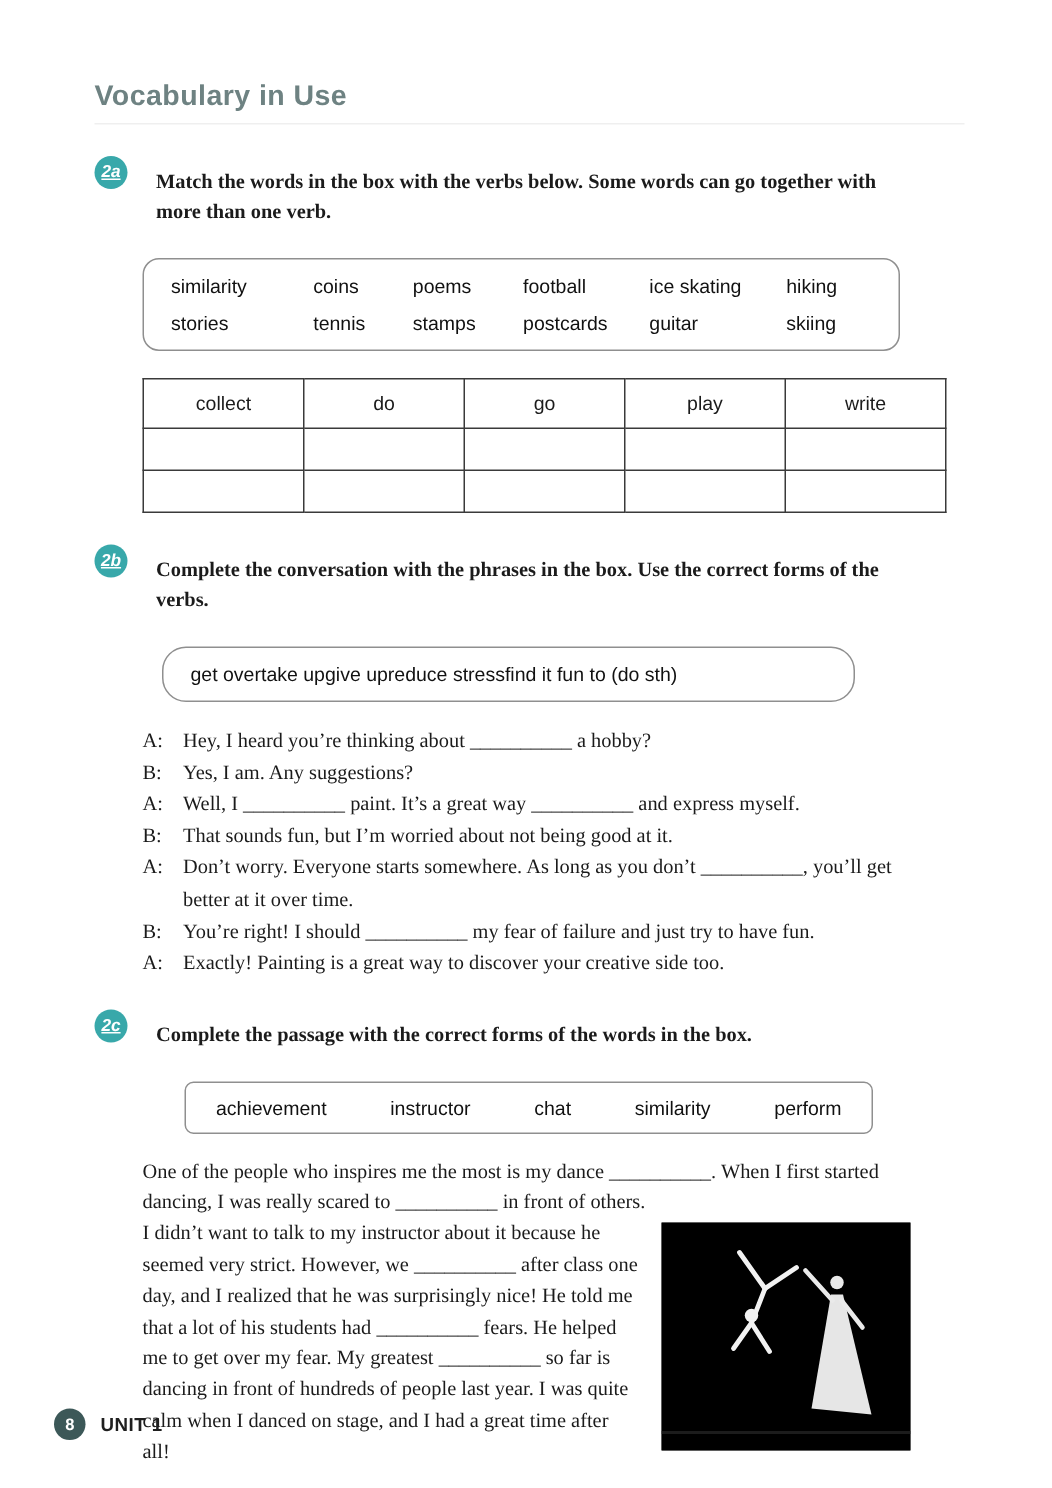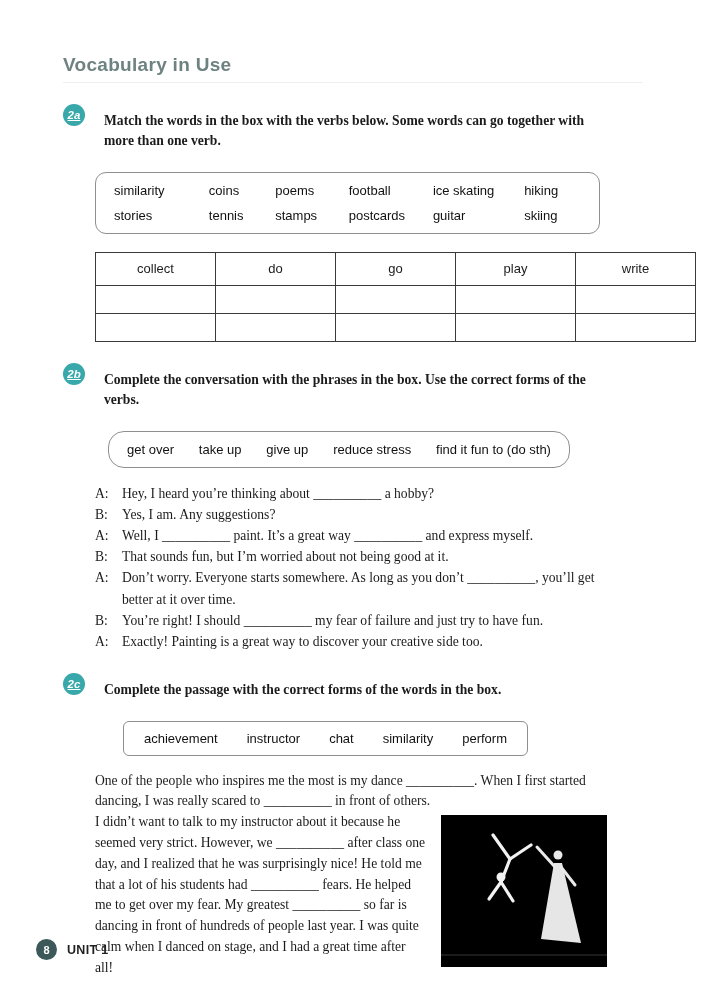--- a/index.html
+++ b/index.html
@@ -30,41 +30,41 @@
 
   .word-box{
     box-sizing:border-box;border:1px solid #8f8f8f;border-radius:11px;
     background:#fff;font-family:"Liberation Sans",sans-serif;font-size:13px;color:#111;
   }
   .wb-2a{width:505px;margin-left:32px;padding:10px 18px;}
   .wb-grid{display:grid;grid-template-columns:1.25fr .85fr .95fr 1.1fr 1.2fr .8fr;row-gap:10px;column-gap:6px;}
   .wb-grid span{white-space:nowrap;}
 
   .match-table{
-    margin:18px 0 6px 32px;width:601px;border-collapse:collapse;table-layout:fixed;
+    margin:18px 0 6px 32px;width:536px;border-collapse:collapse;table-layout:fixed;
   }
   .match-table th,.match-table td{border:1px solid #3a3a3a;}
   .match-table th{
     font-family:"Liberation Sans",sans-serif;font-size:13px;font-weight:normal;
     height:30px;text-align:center;
   }
   .match-table td{height:25px;}
 
   .phrase-box{
     width:462px;margin-left:45px;padding:10px 18px;display:flex;
-    justify-content:space-between;align-items:center;border-radius:16px;
+    align-items:center;border-radius:16px;
   }
   .phrase-box span{white-space:nowrap;}
 
   .dialogue{margin:15px 0 0 32px;width:512px;}
   .d-row{display:flex;font-size:13.6px;line-height:1.56;}
   .d-speaker{flex:0 0 27px;}
   .d-text{flex:1;}
 
-  .wb-2c{width:405px;margin-left:60px;padding:9px 20px;display:flex;
+  .wb-2c{width:459px;margin-left:60px;padding:9px 20px;display:flex;
     justify-content:space-between;align-items:center;border-radius:6px;}
   .wb-2c span{white-space:nowrap;}
 
   .passage{margin:15px 0 0 32px;width:512px;font-size:13.6px;line-height:1.53;}
   .passage p{margin:0;}
   .photo{
     float:right;width:166px;height:152px;margin:3px 0 6px 14px;background:#000;
     display:block;
   }
   .photo svg{display:block;}

